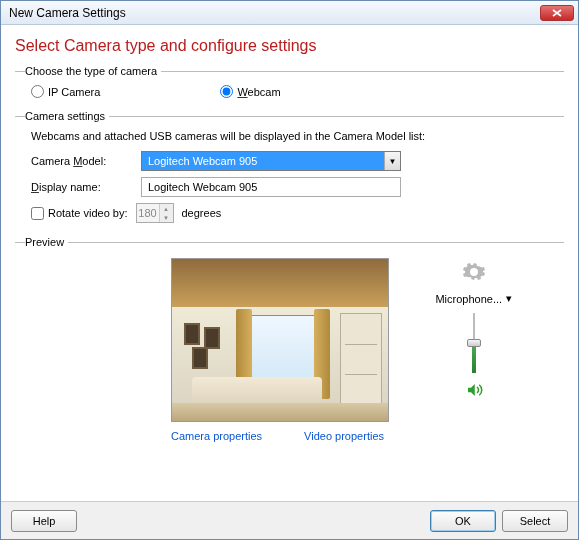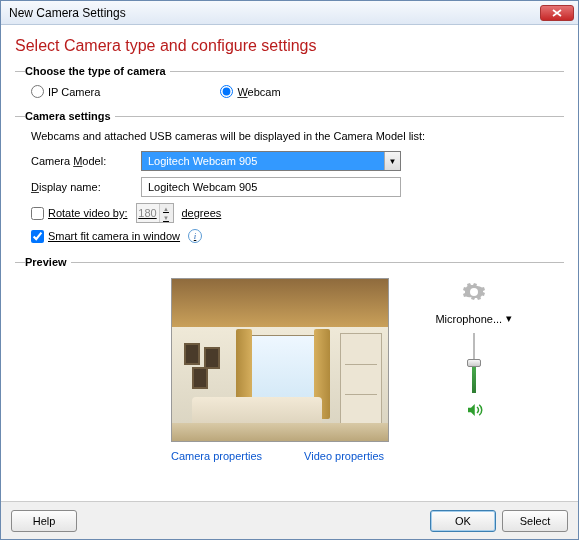--- a/index.html
+++ b/index.html
@@ -4,33 +4,33 @@
 <style>
   * { box-sizing: border-box; font-family: "Segoe UI", Tahoma, sans-serif; }
   body { margin: 0; background: #fff; }
   .window { width: 579px; height: 540px; border: 1px solid #6b8ab0; background: #fff; display: flex; flex-direction: column; }
   .titlebar { height: 24px; background: linear-gradient(#f6f9fd,#e0e9f5); border-bottom: 1px solid #b9c9dc; display: flex; align-items: center; padding: 0 4px 0 8px; font-size: 12px; color: #000; }
   .titlebar .spacer { flex: 1; }
   .close-btn { width: 34px; height: 16px; border: 1px solid #a33; border-radius: 3px; background: linear-gradient(#e57373,#c62828); color: #fff; font-size: 10px; display: flex; align-items: center; justify-content: center; font-weight: bold; cursor: pointer; }
   .content { flex: 1; padding: 8px 14px 4px 14px; overflow: hidden; }
   .page-title { color: #b91c1c; font-size: 16px; margin: 4px 0 10px 0; }
   fieldset.group { border: none; border-top: 1px solid #bcbcbc; padding: 6px 0 6px 10px; margin: 0 0 4px 0; font-size: 11px; }
-  fieldset.group > legend { color: #000; padding: 0 4px 0 0; font-size: 11px; font-weight: bold; }
+  fieldset.group > legend { color: #000; padding: 0 4px 0 0; font-size: 11px; }
   .radio-row { display: flex; gap: 120px; padding: 2px 6px; }
   .radio-opt { display: flex; align-items: center; gap: 4px; }
   .radio-opt input { margin: 0; }
   .u { text-decoration: underline; text-decoration-color: #333; }
   .info-line { padding: 2px 6px 6px 6px; }
   .form-row { display: flex; align-items: center; gap: 10px; padding: 3px 6px; }
   .form-row label { width: 100px; }
   .select-box { flex: 0 0 260px; height: 20px; display: flex; align-items: stretch; border: 1px solid #7a7a7a; background: #fff; }
   .select-value { flex: 1; background: #3399ff; color: #fff; padding: 2px 6px; font-size: 11px; display: flex; align-items: center; }
   .select-btn { width: 16px; display: flex; align-items: center; justify-content: center; background: linear-gradient(#f6f6f6,#ddd); border-left: 1px solid #aaa; font-size: 8px; cursor: pointer; }
   .text-input { flex: 0 0 260px; height: 20px; border: 1px solid #ababab; padding: 2px 6px; font-size: 11px; }
-  .check-row { display: flex; align-items: center; gap: 4px; padding: 3px 6px; text-decoration: underline; }
+  .check-row { display: flex; align-items: center; gap: 4px; padding: 3px 6px; }
   .check-row input { margin: 0; }
   .spin { width: 38px; height: 20px; border: 1px solid #ababab; background: #f4f4f4; display: flex; align-items: stretch; margin: 0 4px; color: #888; }
   .spin-val { flex: 1; display: flex; align-items: center; justify-content: center; font-size: 11px; }
   .spin-btns { width: 14px; display: flex; flex-direction: column; border-left: 1px solid #ccc; }
   .spin-btns div { flex: 1; display: flex; align-items: center; justify-content: center; font-size: 6px; color: #888; background: #eee; }
   .info-icon { width: 14px; height: 14px; border-radius: 50%; border: 1px solid #5b9bd5; color: #2a6bb8; font-size: 9px; display: inline-flex; align-items: center; justify-content: center; font-style: italic; font-family: Georgia, serif; margin-left: 4px; cursor: pointer; }
   .preview-area { display: flex; padding: 4px 6px 0 6px; }
   .preview-left { width: 140px; }
   .preview-img { width: 218px; height: 164px; border: 1px solid #999; background: #bfa877; position: relative; overflow: hidden; }
   .ceiling { position:absolute; top:0; left:0; right:0; height:48px; background: linear-gradient(#8f6b3d,#c9a05a); }
@@ -119,25 +119,20 @@
         <div class="spin">
           <div class="spin-val">180</div>
           <div class="spin-btns">
             <div>▲</div>
             <div>▼</div>
           </div>
         </div>
         <span>degrees</span>
       </div>
 
-      <div class="check-row">
-        <input type="checkbox" checked="" style="">
-        <span>Smart fit camera in window</span>
-        <span class="info-icon">i</span>
-      </div>
     </fieldset>
 
     <fieldset class="group">
       <legend>Preview</legend>
       <div class="preview-area">
         <div class="preview-left"></div>
         <div>
           <div class="preview-img">
             <div class="ceiling"></div>
               <div class="wall"></div>

